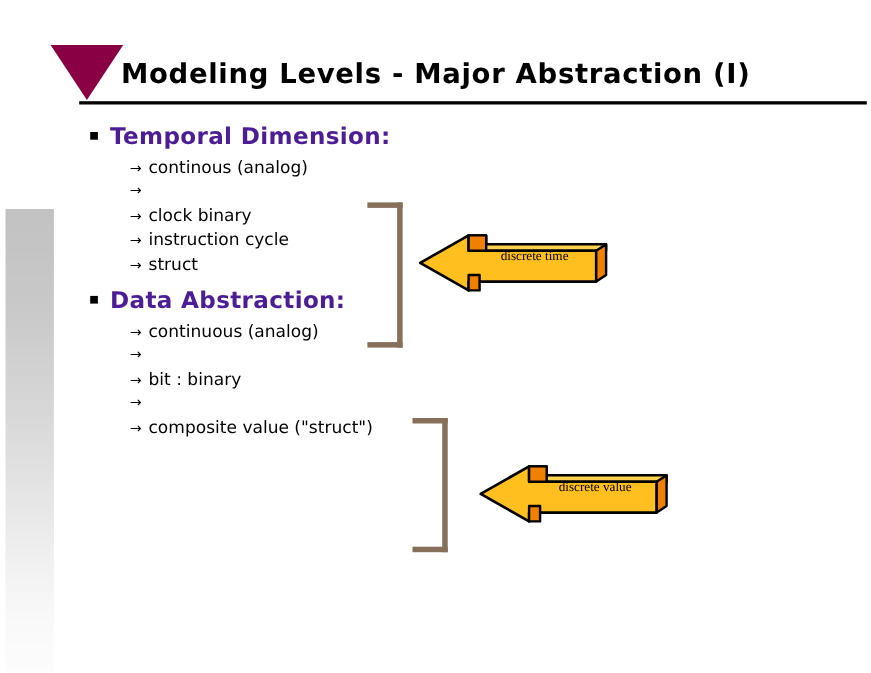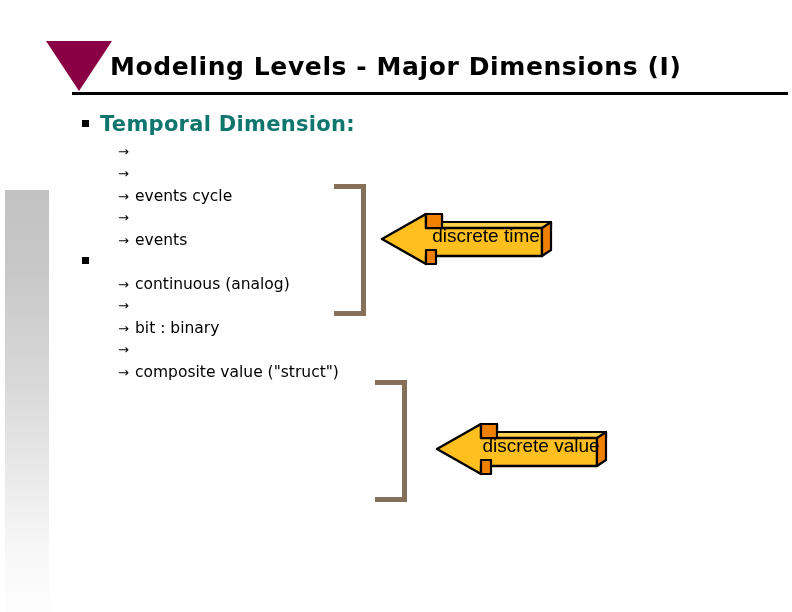--- a/index.html
+++ b/index.html
@@ -75,21 +75,21 @@
     background: #000000;
     margin-right: 11px;
     flex: 0 0 auto;
     position: relative;
     top: -4px;
   }
   .section-title {
     font-family: "DejaVu Sans", sans-serif;
     font-size: 21px;
     font-weight: bold;
-    color: #0f766e;
+    color: #4c1d95;
     letter-spacing: 0.3px;
     white-space: nowrap;
   }
 
   .sub-list {
     list-style: none;
     margin: 5px 0 0 0;
     padding: 0 0 0 36px;
   }
   .sub-item {
@@ -143,65 +143,68 @@
   #callout-value { left: 429px; top: 416px; }
 
   .callout svg { display: block; }
 
   .callout-text {
     position: absolute;
     left: 44px;
     top: 19px;
     width: 136px;
     text-align: center;
-    font-family: Liberation Sans, sans-serif;
-    font-size: 19px;
+    font-family: Liberation Serif, serif;
+    font-size: 12px;
     color: #000000;
     white-space: nowrap;
     pointer-events: none;
   }
 </style>
 </head>
 <body>
 
 <div id="side-bar"></div>
 
 <div id="logo-triangle"></div>
-<div id="page-title">Modeling Levels - Major Dimensions (I)</div>
+<div id="page-title">Modeling Levels - Major Abstraction (I)</div>
 <div id="title-rule"></div>
 
 <div class="section" id="section-temporal">
   <div class="section-head">
     <span class="sq-bullet"></span>
     <span class="section-title">Temporal Dimension:</span>
   </div>
   <ul class="sub-list">
     <li class="sub-item">
       <span class="arrow-bullet">→</span>
-    </li>
-    <li class="sub-item">
-      <span class="arrow-bullet">→</span>
-    </li>
-    <li class="sub-item">
-      <span class="arrow-bullet">→</span>
-      <span class="sub-label">events cycle</span>
-    </li>
-    <li class="sub-item">
-      <span class="arrow-bullet">→</span>
-    </li>
-    <li class="sub-item">
-      <span class="arrow-bullet">→</span>
-      <span class="sub-label">events</span>
+      <span class="sub-label">continous (analog)</span>
+    </li>
+    <li class="sub-item">
+      <span class="arrow-bullet">→</span>
+    </li>
+    <li class="sub-item">
+      <span class="arrow-bullet">→</span>
+      <span class="sub-label">clock binary</span>
+    </li>
+    <li class="sub-item">
+      <span class="arrow-bullet">→</span>
+      <span class="sub-label">instruction cycle</span>
+    </li>
+    <li class="sub-item">
+      <span class="arrow-bullet">→</span>
+      <span class="sub-label">struct</span>
     </li>
   </ul>
 </div>
 
 <div class="section" id="section-data">
   <div class="section-head">
     <span class="sq-bullet"></span>
+    <span class="section-title">Data Abstraction:</span>
   </div>
   <ul class="sub-list">
     <li class="sub-item">
       <span class="arrow-bullet">→</span>
       <span class="sub-label">continuous (analog)</span>
     </li>
     <li class="sub-item">
       <span class="arrow-bullet">→</span>
     </li>
     <li class="sub-item">

